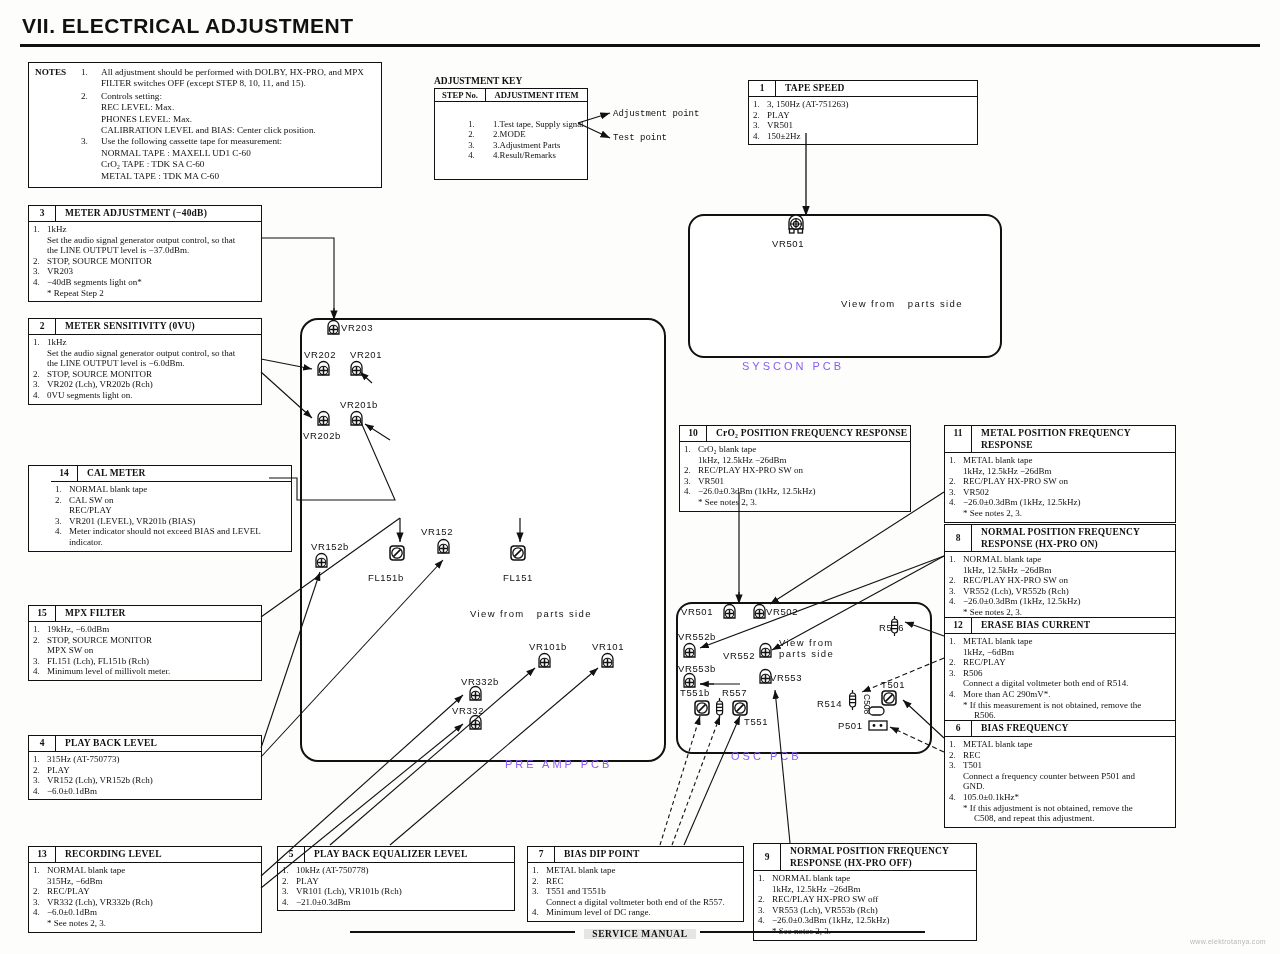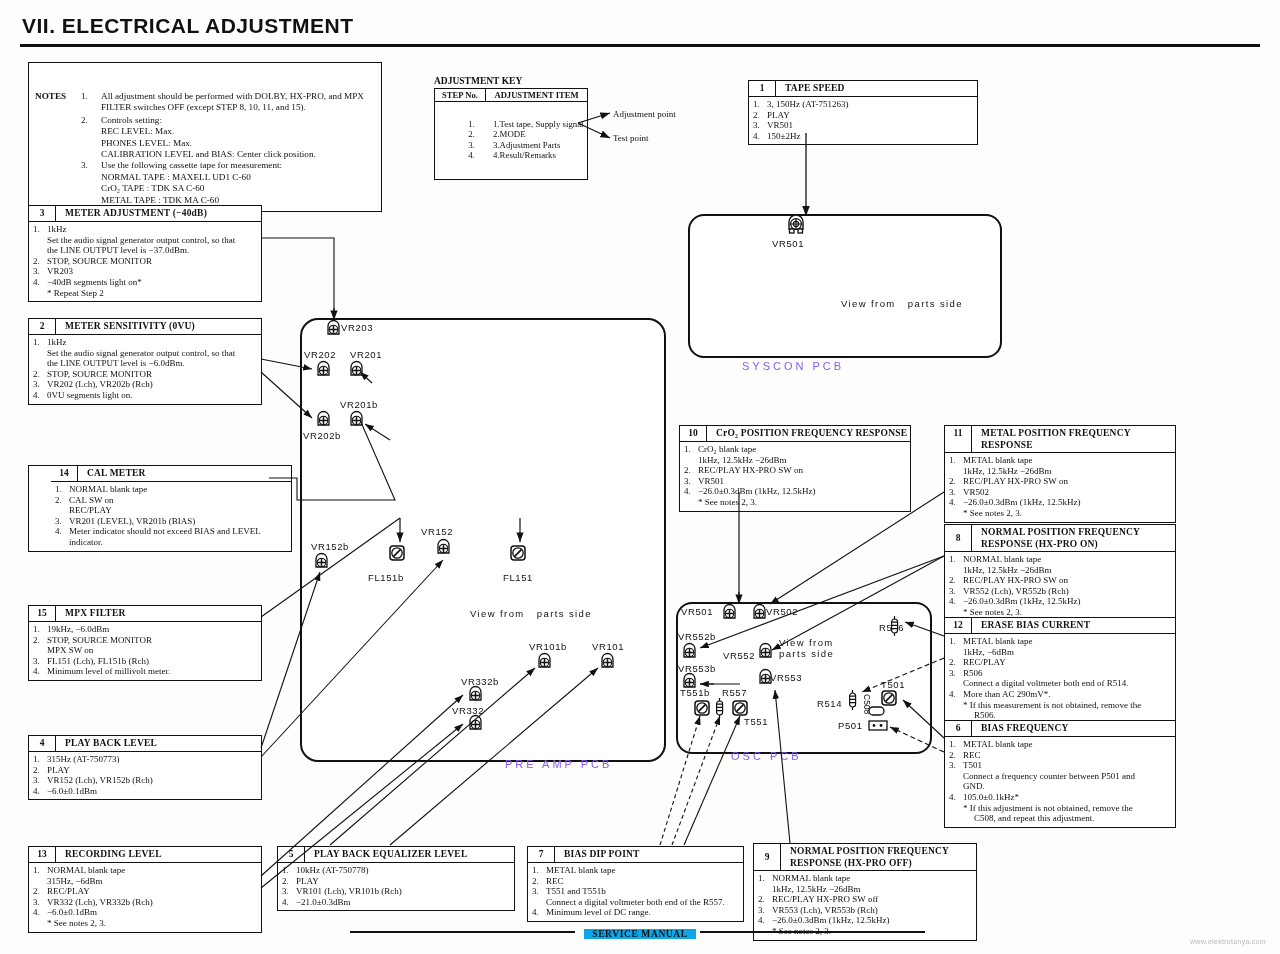--- a/index.html
+++ b/index.html
@@ -35,41 +35,41 @@
   .box .body{padding:2px 3px 3px 3px;}
   .box ol{margin:0;padding:0;list-style:none;}
   .box li{
     font-size:9px;line-height:10.6px;position:relative;
     padding-left:15px;margin:0;
   }
   .box li .n{position:absolute;left:1px;top:0;width:12px;text-align:left;}
 
   
   .notes{position:absolute;left:28px;top:62px;width:352px;border:1px solid #111;background:#fff;}
-  .notes .inner{padding:4px 5px 5px 6px;font-size:9.2px;line-height:11.4px;margin-top:24px;}
+  .notes .inner{padding:4px 5px 5px 6px;font-size:9.2px;line-height:11.4px;}
   .notes .row{display:flex;}
   .notes .lbl{width:46px;font-weight:bold;font-size:9.2px;}
   .notes .idx{width:20px;}
   .notes .txt{flex:1;}
   .notes .ind{padding-left:66px;}
   .notes .ind2{padding-left:66px;}
 
   
   .akey-title{
     position:absolute;left:434px;top:76px;
     font-weight:bold;font-size:9.5px;font-family:"Liberation Serif",serif;
   }
   .akey{position:absolute;left:434px;top:88px;width:152px;border:1px solid #111;background:#fff;}
   .akey .khdr{display:flex;border-bottom:1px solid #111;font-weight:bold;font-size:8.6px;line-height:12px;}
   .akey .khdr .c1{width:50px;min-width:50px;border-right:1px solid #111;text-align:center;}
   .akey .khdr .c2{flex:1;text-align:center;}
   .akey .kbody{padding:1px 2px 2px 2px;}
   .akey .kbody li{font-size:8.8px;line-height:10.4px;padding-left:16px;}
   .akey .kbody li .n{left:3px;}
-  .akey-lbl{position:absolute;font-size:9px;font-family:Liberation Serif, serif;}
+  .akey-lbl{position:absolute;font-size:9px;font-family:Liberation Mono, monospace;}
 
   
   .pcb{position:absolute;border:2px solid #111;background:#fff;}
   .pcb-label{
     position:absolute;font-family:"Liberation Sans",sans-serif;
     font-size:11px;letter-spacing:3px;color:#8b5cf6;
   }
   .view-lbl{
     position:absolute;font-family:"Liberation Sans",sans-serif;
     font-size:9.5px;letter-spacing:1.4px;white-space:pre;
@@ -78,21 +78,21 @@
     position:absolute;font-family:"Liberation Sans",sans-serif;
     font-size:9.5px;letter-spacing:.6px;white-space:nowrap;
   }
 
   svg.ov{position:absolute;left:0;top:0;width:1280px;height:954px;pointer-events:none;}
 
   
   .footer{position:absolute;left:0;top:923px;width:1280px;text-align:center;}
   .footer .line{position:absolute;top:8px;height:1.6px;background:#111;}
   .footer .txt{
-    position:relative;display:inline-block;background:#0ea5e9;padding:0 8px;
+    position:relative;display:inline-block;background:#e5e5e5;padding:0 8px;
     font-family:"Liberation Serif",serif;font-weight:bold;font-size:9.5px;letter-spacing:.6px;
   }
   .watermark{
     position:absolute;right:14px;top:938px;font-size:7px;color:#b9b9b9;
     font-family:"Liberation Sans",sans-serif;letter-spacing:.3px;
   }
 </style>
 </head>
 <body>
 

